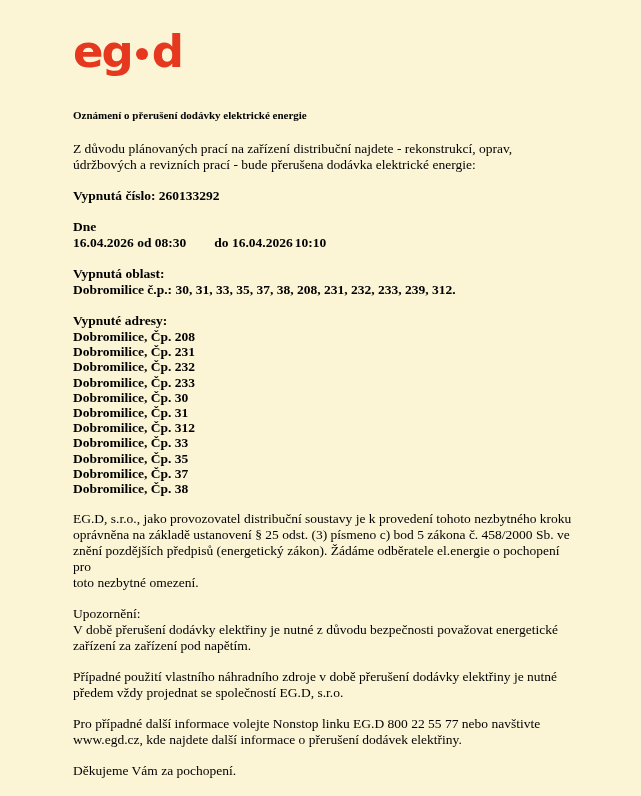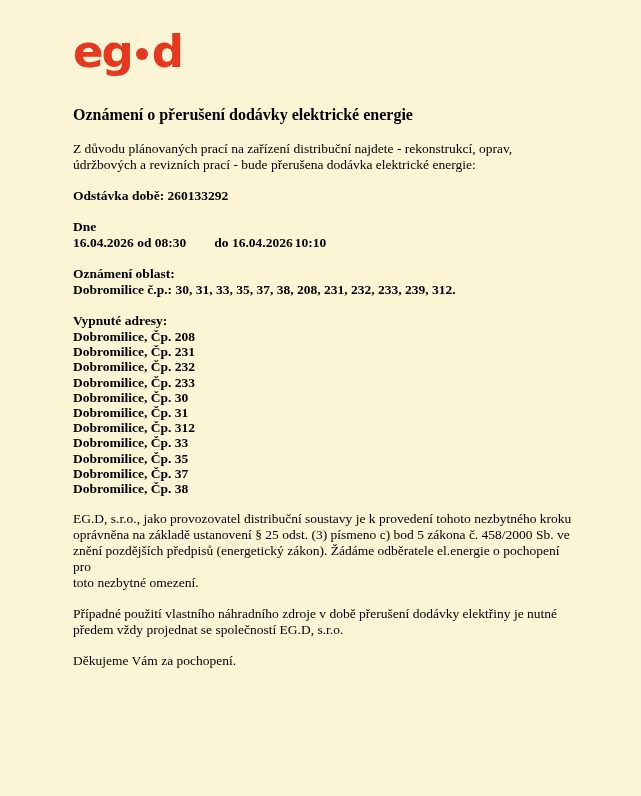--- a/index.html
+++ b/index.html
@@ -34,21 +34,21 @@
   .logo-dot {
     display: inline-block;
     width: 12px;
     height: 12px;
     border-radius: 50%;
     background: #E5381F;
     vertical-align: 7px;
     margin: 0 4px;
   }
   .title {
-    font-size: 16px;
+    font-size: 11px;
     line-height: 22px;
     font-weight: bold;
     margin: 28px 0 0 0;
   }
   .para, .block {
     margin: 15px 0 0 0;
     max-width: 505px;
   }
   .pre { white-space: pre-line; }
   .bold { font-weight: bold; }
@@ -61,29 +61,29 @@
 
 <div class="doc">
 
   <div class="logo"><span>eg</span><span class="logo-dot"></span><span>d</span></div>
 
   <h1 class="title">Oznámení o přerušení dodávky elektrické energie</h1>
 
   <p class="para pre">Z důvodu plánovaných prací na zařízení distribuční najdete - rekonstrukcí, oprav,
 údržbových a revizních prací - bude přerušena dodávka elektrické energie:</p>
 
-  <p class="para bold"><span>Odstávka době:</span> <span>260133292</span></p>
+  <p class="para bold"><span>Vypnutá číslo:</span> <span>260133292</span></p>
 
   <div class="block bold">
     <div>Dne</div>
     <div><span>16.04.2026 od 08:30</span><span class="sched-to">do 16.04.2026</span><span class="sched-time">10:10</span></div>
   </div>
 
   <div class="block bold">
-    <div>Oznámení oblast:</div>
+    <div>Vypnutá oblast:</div>
     <div>Dobromilice č.p.: 30, 31, 33, 35, 37, 38, 208, 231, 232, 233, 239, 312.</div>
   </div>
 
   <div class="block bold">
     <div>Vypnuté adresy:</div>
     <div class="addr-list">
 
     <div>Dobromilice, Čp. 208</div>
         <div>Dobromilice, Čp. 231</div>
         <div>Dobromilice, Čp. 232</div>
@@ -96,20 +96,27 @@
         <div>Dobromilice, Čp. 37</div>
         <div>Dobromilice, Čp. 38</div>
       </div>
   </div>
 
   <p class="para pre">EG.D, s.r.o., jako provozovatel distribuční soustavy je k provedení tohoto nezbytného kroku
 oprávněna na základě ustanovení § 25 odst. (3) písmeno c) bod 5 zákona č. 458/2000 Sb. ve
 znění pozdějších předpisů (energetický zákon). Žádáme odběratele el.energie o pochopení pro
 toto nezbytné omezení.</p>
 
+  <div class="block">
+    <div>Upozornění:</div>
+    <div class="pre">V době přerušení dodávky elektřiny je nutné z důvodu bezpečnosti považovat energetické
+zařízení za zařízení pod napětím.</div>
+  </div>
 
   <p class="para pre">Případné použití vlastního náhradního zdroje v době přerušení dodávky elektřiny je nutné
 předem vždy projednat se společností EG.D, s.r.o.</p>
 
+  <p class="para pre">Pro případné další informace volejte Nonstop linku EG.D 800 22 55 77 nebo navštivte
+www.egd.cz, kde najdete další informace o přerušení dodávek elektřiny.</p>
 
   <p class="para">Děkujeme Vám za pochopení.</p>
 
 </div>
 
 </body></html>

